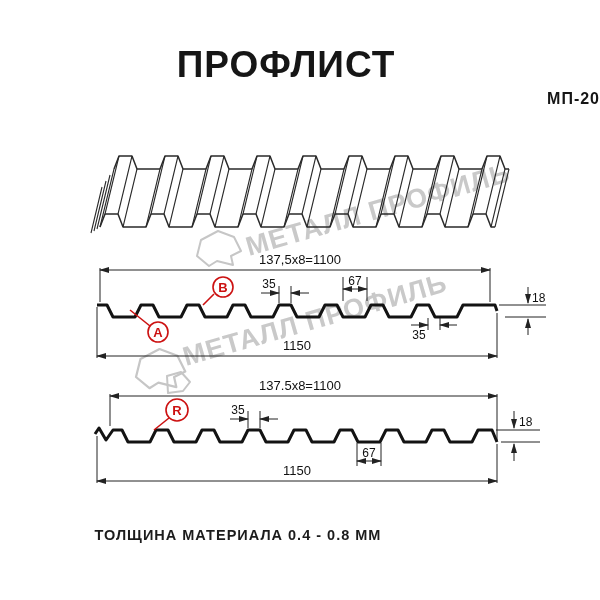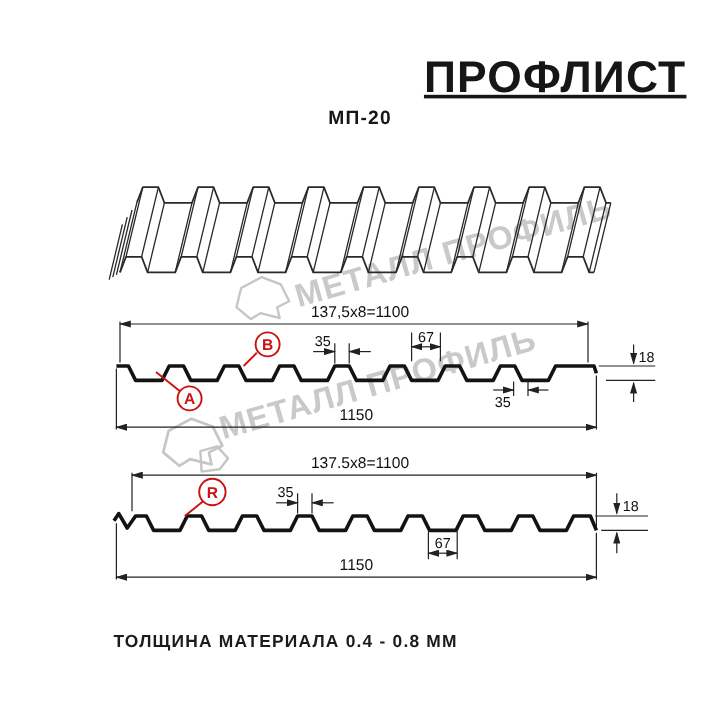--- a/index.html
+++ b/index.html
@@ -1,20 +1,20 @@
 <!DOCTYPE html>
 <html><head>
 <meta charset="utf-8">
 <style>
   html,body{margin:0;padding:0;background:#fff;}
   .page{position:relative;width:600px;height:600px;background:#ffffff;overflow:hidden;
         font-family:"Liberation Sans",sans-serif;}
-  .title{position:absolute;top:44px;left:0;width:572px;text-align:right;
-         font-size:37px;font-weight:800;letter-spacing:1px;color:#161616;text-decoration:underline;}
-  .subtitle{position:absolute;top:90px;left:0;width:600px;text-align:center;
+  .title{position:absolute;top:44px;left:0;width:572px;text-align:center;
+         font-size:37px;font-weight:800;letter-spacing:1px;color:#161616;}
+  .subtitle{position:absolute;top:90px;left:0;width:600px;text-align:right;
          font-size:16px;font-weight:700;letter-spacing:1px;color:#161616;}
   .footer{position:absolute;top:527px;left:0;width:476px;text-align:center;
          font-size:14.5px;font-weight:700;letter-spacing:1px;color:#1c1c1c;}
   svg{position:absolute;top:0;left:0;}
   .prof{stroke:#131313;stroke-width:3;fill:none;stroke-linejoin:round;}
   .p3d{stroke:#2a2a2a;stroke-width:1.5;fill:none;stroke-linejoin:round;}
   .p3dthin{stroke:#2a2a2a;stroke-width:1.1;fill:none;}
   .dim{stroke:#222;stroke-width:1;fill:none;}
   .dimtxt{font-family:"Liberation Sans",sans-serif;font-size:13px;fill:#111;}
   .dimtxt-s{font-family:"Liberation Sans",sans-serif;font-size:12px;fill:#111;}

